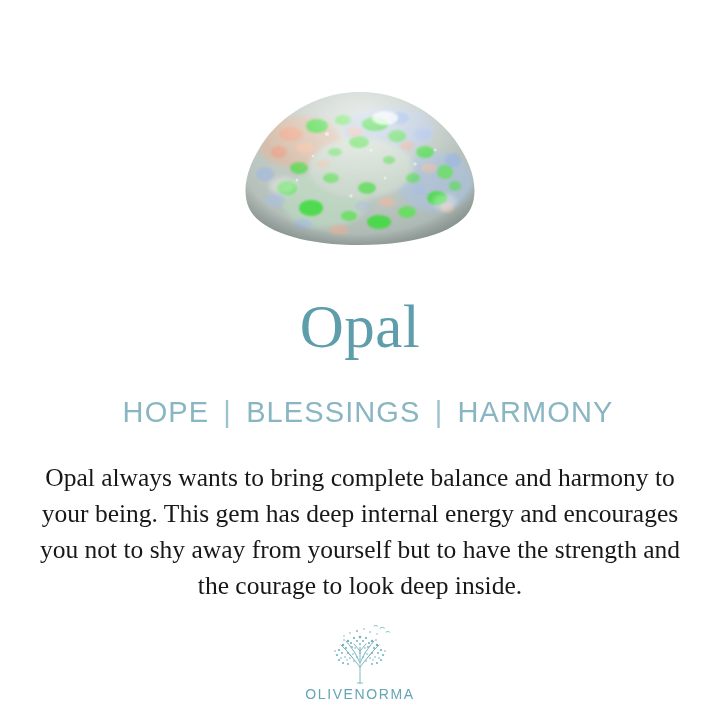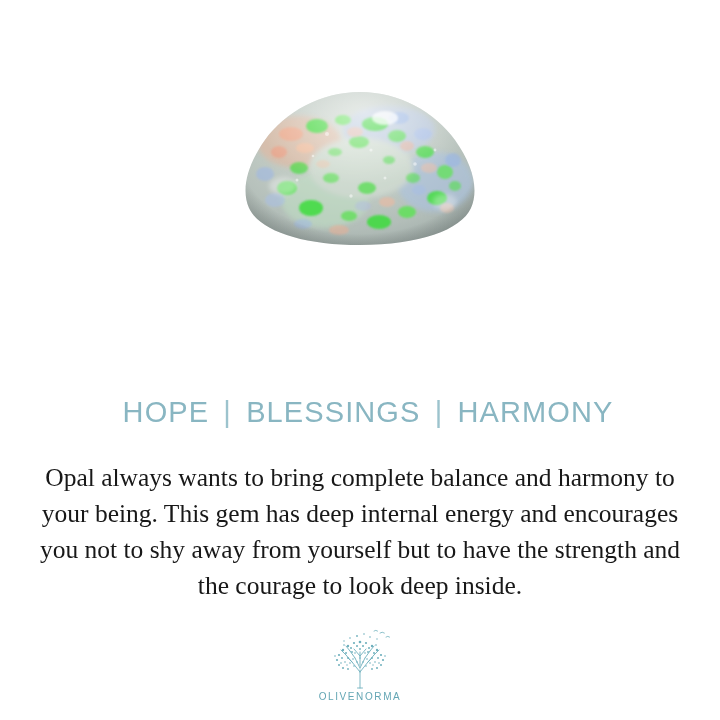--- a/index.html
+++ b/index.html
@@ -109,21 +109,21 @@
     align-items: center;
   }
   .logo-mark {
     display: block;
     width: 86px;
     height: 62px;
   }
   .logo-word {
     margin-top: 1px;
     font-family: "Liberation Sans", "DejaVu Sans", sans-serif;
-    font-size: 10px;
+    font-size: 14px;
     letter-spacing: 1.6px;
     color: #64a6b4;
     text-align: right;
   }
 </style>
 </head>
 <body>
 
 <div class="card">
 
@@ -240,20 +240,21 @@
           <ellipse cx="44" cy="96" rx="14" ry="9" fill="#ffffff" opacity="0.34" filter="url(#softenMore)"></ellipse>
           <ellipse cx="206" cy="112" rx="12" ry="8" fill="#ffffff" opacity="0.3" filter="url(#softenMore)"></ellipse>
 
           <rect x="0" y="0" width="242" height="158" fill="url(#topGloss)"></rect>
           <rect x="0" y="0" width="242" height="158" fill="url(#rimShade)"></rect>
         </g>
       </svg>
     </div>
   </div>
 
+  <div class="title">Opal</div>
 
   <div class="keywords">
     <span>HOPE</span>
     <span class="sep">|</span>
     <span>BLESSINGS</span>
     <span class="sep">|</span>
     <span>HARMONY</span>
   </div>
 
   <div class="description">

